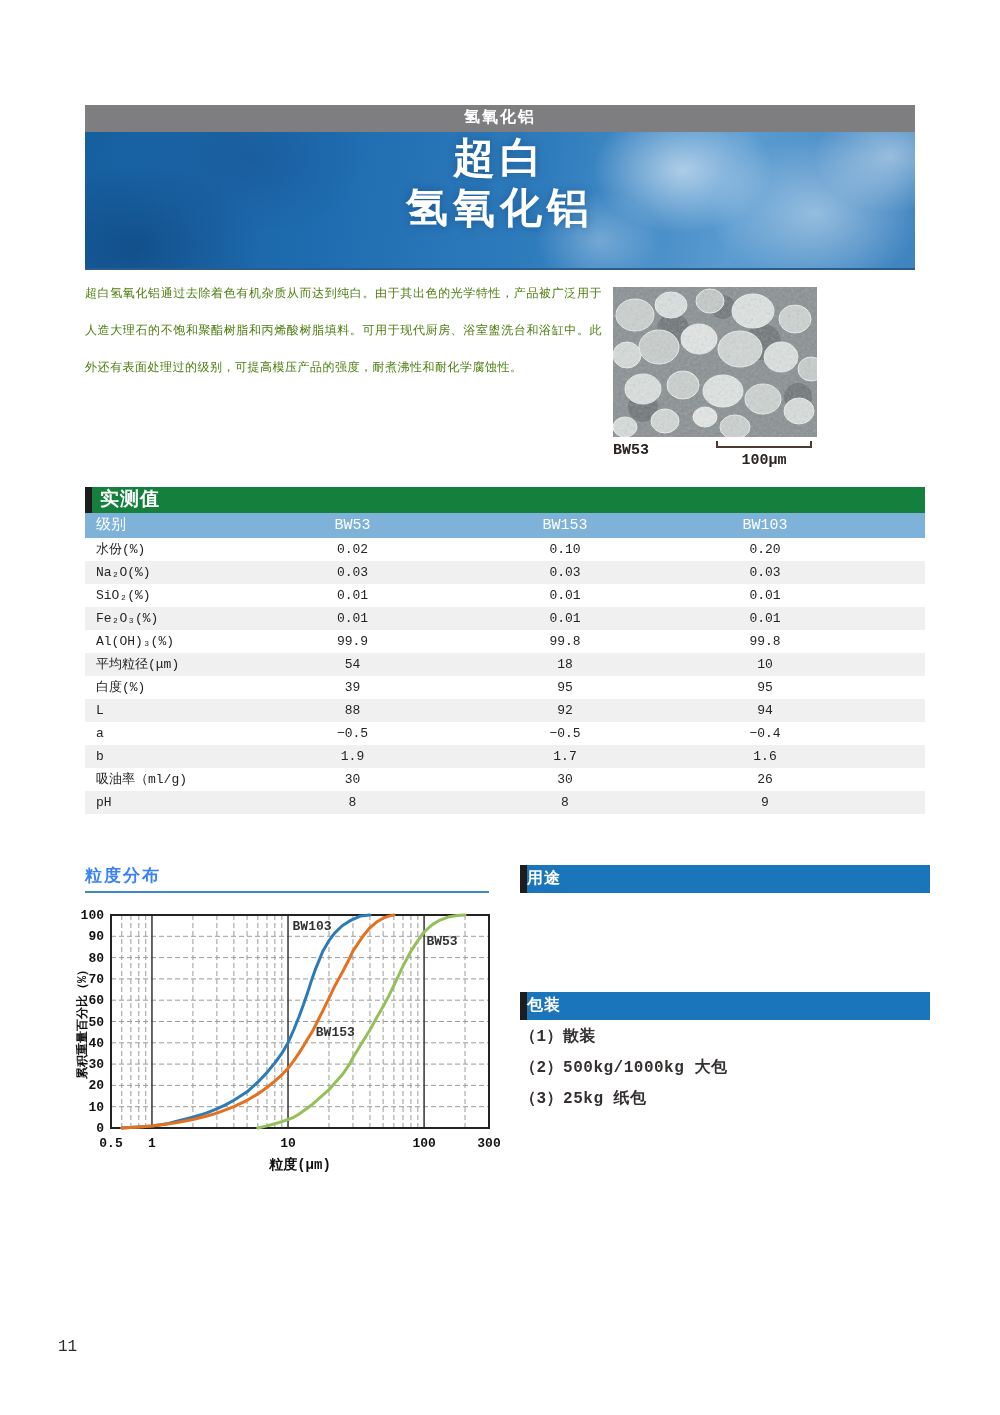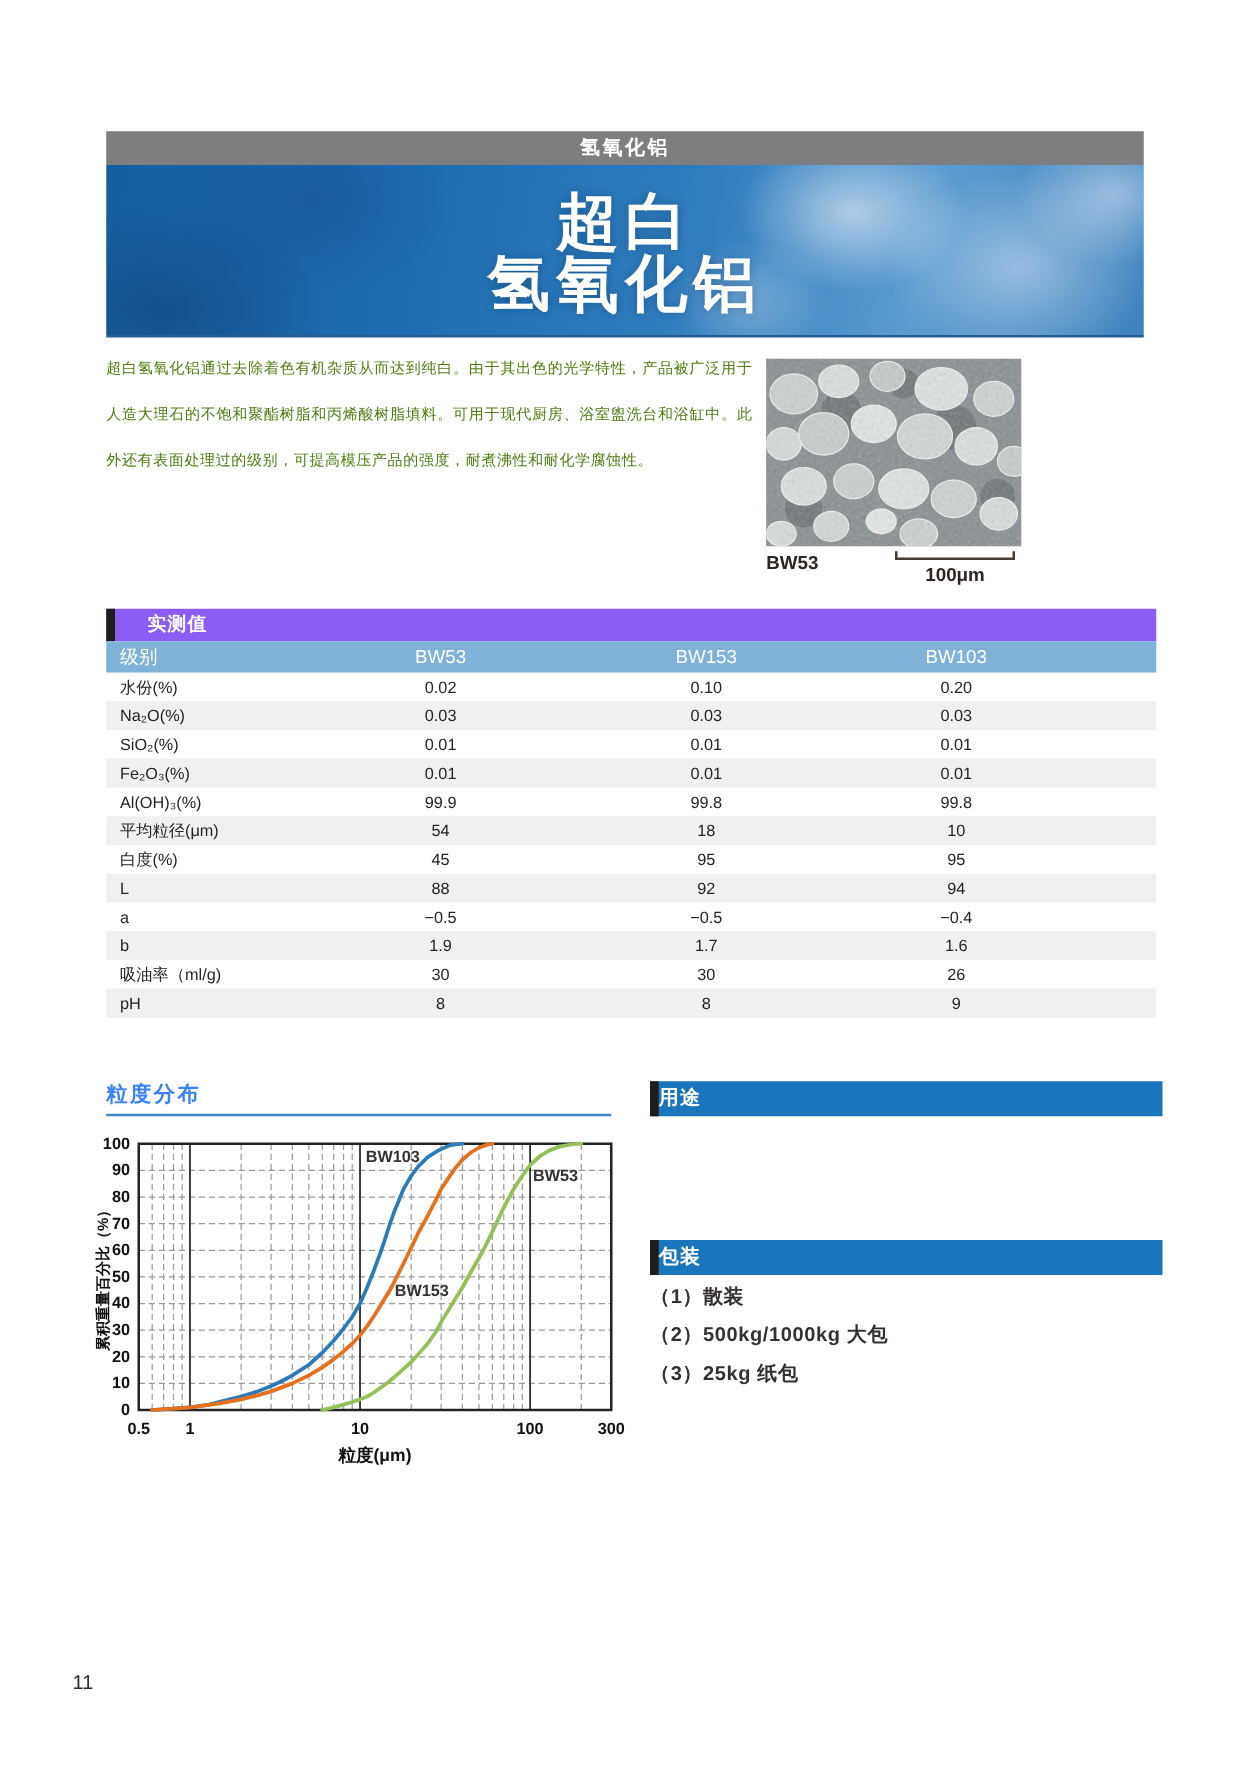--- a/index.html
+++ b/index.html
@@ -1,51 +1,51 @@
 <!DOCTYPE html>
 <html><head>
 <meta charset="utf-8">
 <style>
   html,body{margin:0;padding:0;background:#fff;}
   .page{position:relative;width:1000px;height:1415px;background:#ffffff;overflow:hidden;
-        font-family:Liberation Sans, sans-serif;color:#222;}
+        font-family:Liberation Mono, monospace;color:#222;}
 
   
   .category-bar{position:absolute;left:85px;top:105px;width:830px;height:27px;background:#7e7e80;
     color:#fff;text-align:center;font-size:16px;font-weight:bold;line-height:27px;letter-spacing:2px;}
   .hero{position:absolute;left:85px;top:132px;width:830px;height:136px;border-bottom:2px solid #2a5d8f;
     background:
       radial-gradient(130px 90px at 72% 28%, rgba(255,255,255,.55), rgba(255,255,255,0) 70%),
       radial-gradient(150px 110px at 88% 60%, rgba(255,255,255,.40), rgba(255,255,255,0) 70%),
       radial-gradient(90px 70px at 62% 80%, rgba(255,255,255,.28), rgba(255,255,255,0) 70%),
       radial-gradient(110px 80px at 97% 18%, rgba(255,255,255,.45), rgba(255,255,255,0) 70%),
       radial-gradient(180px 120px at 6% 85%, rgba(8,45,95,.35), rgba(8,45,95,0) 70%),
       radial-gradient(160px 110px at 20% 20%, rgba(20,70,130,.30), rgba(20,70,130,0) 70%),
       linear-gradient(100deg,#165f9f 0%,#1f6cb0 30%,#2f7cbd 55%,#5a9bd0 78%,#3f83bf 100%);}
-  .hero-title{padding-top:20px;text-align:center;color:#fff;font-weight:bold;font-size:50px;
+  .hero-title{padding-top:4px;text-align:center;color:#fff;font-weight:bold;font-size:42px;
     line-height:50px;letter-spacing:5px;text-shadow:0 0 8px rgba(10,40,80,.35);}
 
   
   .intro{position:absolute;left:85px;top:276px;width:517px;margin:0;font-size:12px;line-height:37px;
     color:#4d7c0f;font-weight:500;text-align:justify;letter-spacing:.5px;}
 
   
   .sem{position:absolute;left:613px;top:287px;width:204px;margin:0;}
   .sem-img{width:204px;height:150px;overflow:hidden;background:#8d9295;}
   .sem-cap{position:relative;height:36px;margin-top:3px;font-size:15px;font-weight:bold;color:#2b2420;}
   .sem-grade{position:absolute;left:0;top:2px;}
   .scalebar{position:absolute;left:103px;top:6px;width:96px;height:2px;background:#4a3a30;}
   .scalebar::before,.scalebar::after{content:"";position:absolute;top:-5px;width:2px;height:7px;background:#4a3a30;}
   .scalebar::before{left:0;} .scalebar::after{right:0;}
   .scale-label{position:absolute;left:103px;top:12px;width:96px;text-align:center;font-size:15px;}
 
   
   .tbl{position:absolute;left:85px;top:487px;width:840px;}
-  .tbl-title{height:26px;background:#8b5cf6;border-left:7px solid #1e1c1d;box-sizing:border-box;
-    color:#fff;font-weight:bold;font-size:15px;line-height:26px;padding-left:26px;letter-spacing:1px;}
+  .tbl-title{height:26px;background:#15803d;border-left:7px solid #1e1c1d;box-sizing:border-box;
+    color:#fff;font-weight:bold;font-size:19px;line-height:26px;padding-left:8px;letter-spacing:1px;}
   .grid{display:grid;grid-template-columns:160px 215px 210px 190px 65px;}
   .grade-row{height:25px;background:#7fb2d9;color:#fff;font-size:15px;line-height:25px;}
   .grade-row .c0{padding-left:11px;}
   .grade-row .cv{text-align:center;}
   .trow{height:23px;font-size:13px;line-height:23px;color:#242424;}
   .trow.alt{background:#f0f0f1;}
   .tlabel{padding-left:11px;white-space:nowrap;}
   .tval{text-align:center;}
 
   
@@ -179,21 +179,21 @@
         </div>
         <div class="grid trow alt">
           <div class="tlabel">平均粒径(μm)</div>
           <div class="tval">54</div>
           <div class="tval">18</div>
           <div class="tval">10</div>
           <div class=""></div>
         </div>
         <div class="grid trow">
           <div class="tlabel">白度(%)</div>
-          <div class="tval">45</div>
+          <div class="tval">39</div>
           <div class="tval">95</div>
           <div class="tval">95</div>
           <div class=""></div>
         </div>
         <div class="grid trow alt">
           <div class="tlabel">L</div>
           <div class="tval">88</div>
           <div class="tval">92</div>
           <div class="tval">94</div>
           <div class=""></div>

